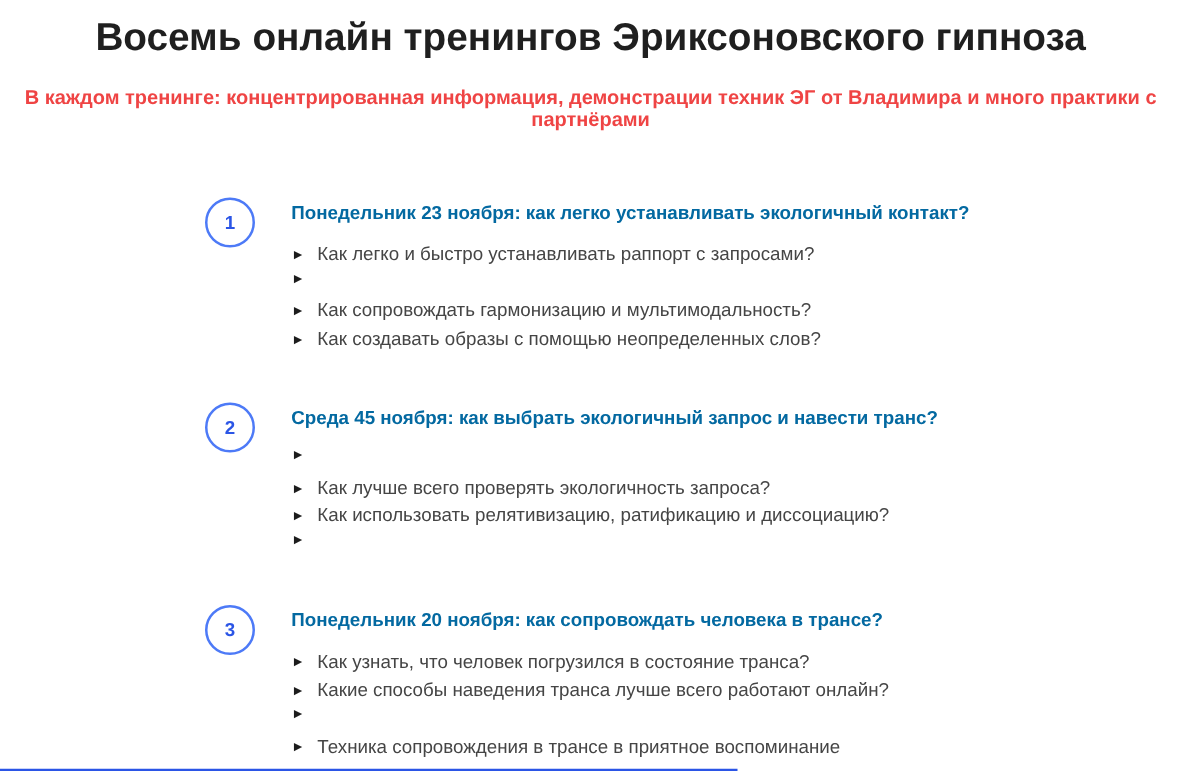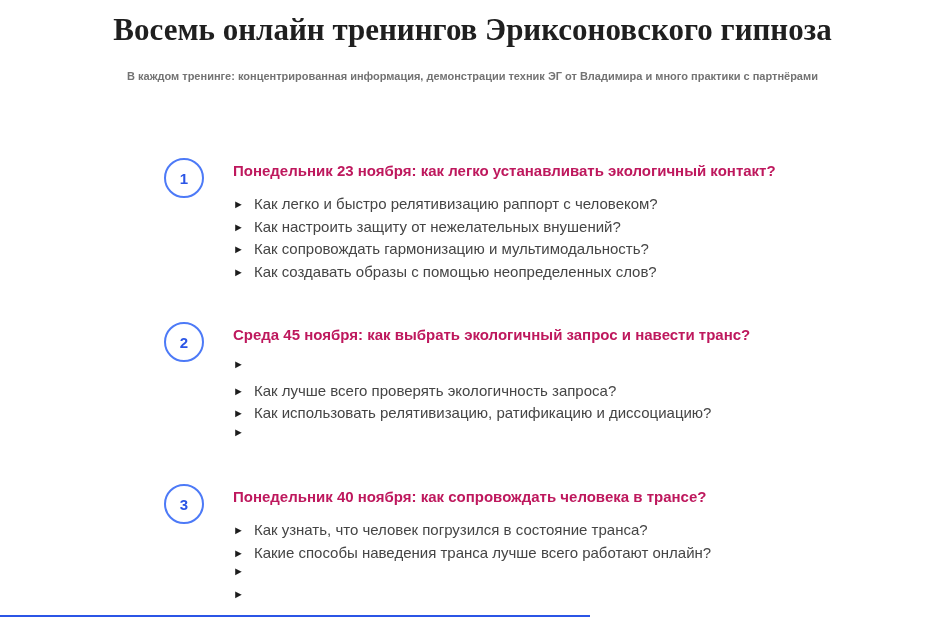--- a/index.html
+++ b/index.html
@@ -11,27 +11,26 @@
     font-family:"Liberation Sans", sans-serif;
     overflow:hidden;
   }
   .header { text-align:center; }
   .title {
     padding-top:12px;
     font-size:31px;
     font-weight:bold;
     color:#1f1f1f;
     letter-spacing:0;
-    font-family:Liberation Serif, serif;
   }
   .subtitle {
     margin-top:22px;
-    font-size:11px;
+    font-size:16px;
     font-weight:bold;
-    color:#737373;
+    color:#ef4444;
   }
   .section {
     position:absolute;
     left:164px;
     width:660px;
     display:flex;
     align-items:flex-start;
   }
   .section-1 { top:156px; }
   .section-2 { top:320px; }
@@ -43,21 +42,21 @@
     border-radius:50%;
     display:flex; align-items:center; justify-content:center;
     font-size:15px; font-weight:bold;
     color:#2b55e6;
     margin-top:2px;
   }
   .content { margin-left:29px; }
   .section-heading {
     font-size:15px;
     font-weight:bold;
-    color:#be185d;
+    color:#0369a1;
     padding-top:6px;
   }
   .topics-list {
     list-style:none;
     margin-top:16px;
   }
   .topics-list li {
     display:flex;
     align-items:baseline;
     height:22.5px;
@@ -91,25 +90,24 @@
 
   <div class="section section-1">
     <div class="num-circle">
       <span>1</span>
     </div>
     <div class="content">
       <h2 class="section-heading">Понедельник 23 ноября: как легко устанавливать экологичный контакт?</h2>
       <ul class="topics-list">
         <li>
           <span class="marker">►</span>
-          <span>Как легко и быстро релятивизацию раппорт с человеком?</span>
+          <span>Как легко и быстро устанавливать раппорт с запросами?</span>
         </li>
         <li>
           <span class="marker">►</span>
-          <span>Как настроить защиту от нежелательных внушений?</span>
         </li>
         <li>
           <span class="marker">►</span>
           <span>Как сопровождать гармонизацию и мультимодальность?</span>
         </li>
         <li>
           <span class="marker">►</span>
           <span>Как создавать образы с помощью неопределенных слов?</span>
         </li>
       </ul>
@@ -139,35 +137,36 @@
         </li>
       </ul>
     </div>
   </div>
 
   <div class="section section-3">
     <div class="num-circle">
       <span>3</span>
     </div>
     <div class="content">
-      <h2 class="section-heading">Понедельник 40 ноября: как сопровождать человека в трансе?</h2>
+      <h2 class="section-heading">Понедельник 20 ноября: как сопровождать человека в трансе?</h2>
       <ul class="topics-list">
         <li>
           <span class="marker">►</span>
           <span>Как узнать, что человек погрузился в состояние транса?</span>
         </li>
         <li>
           <span class="marker">►</span>
           <span>Какие способы наведения транса лучше всего работают онлайн?</span>
         </li>
         <li>
           <span class="marker">►</span>
         </li>
         <li>
           <span class="marker">►</span>
+          <span>Техника сопровождения в трансе в приятное воспоминание</span>
         </li>
       </ul>
     </div>
   </div>
 
   <div class="bottom-divider"></div>
 
 </div>
 
 </body></html>

